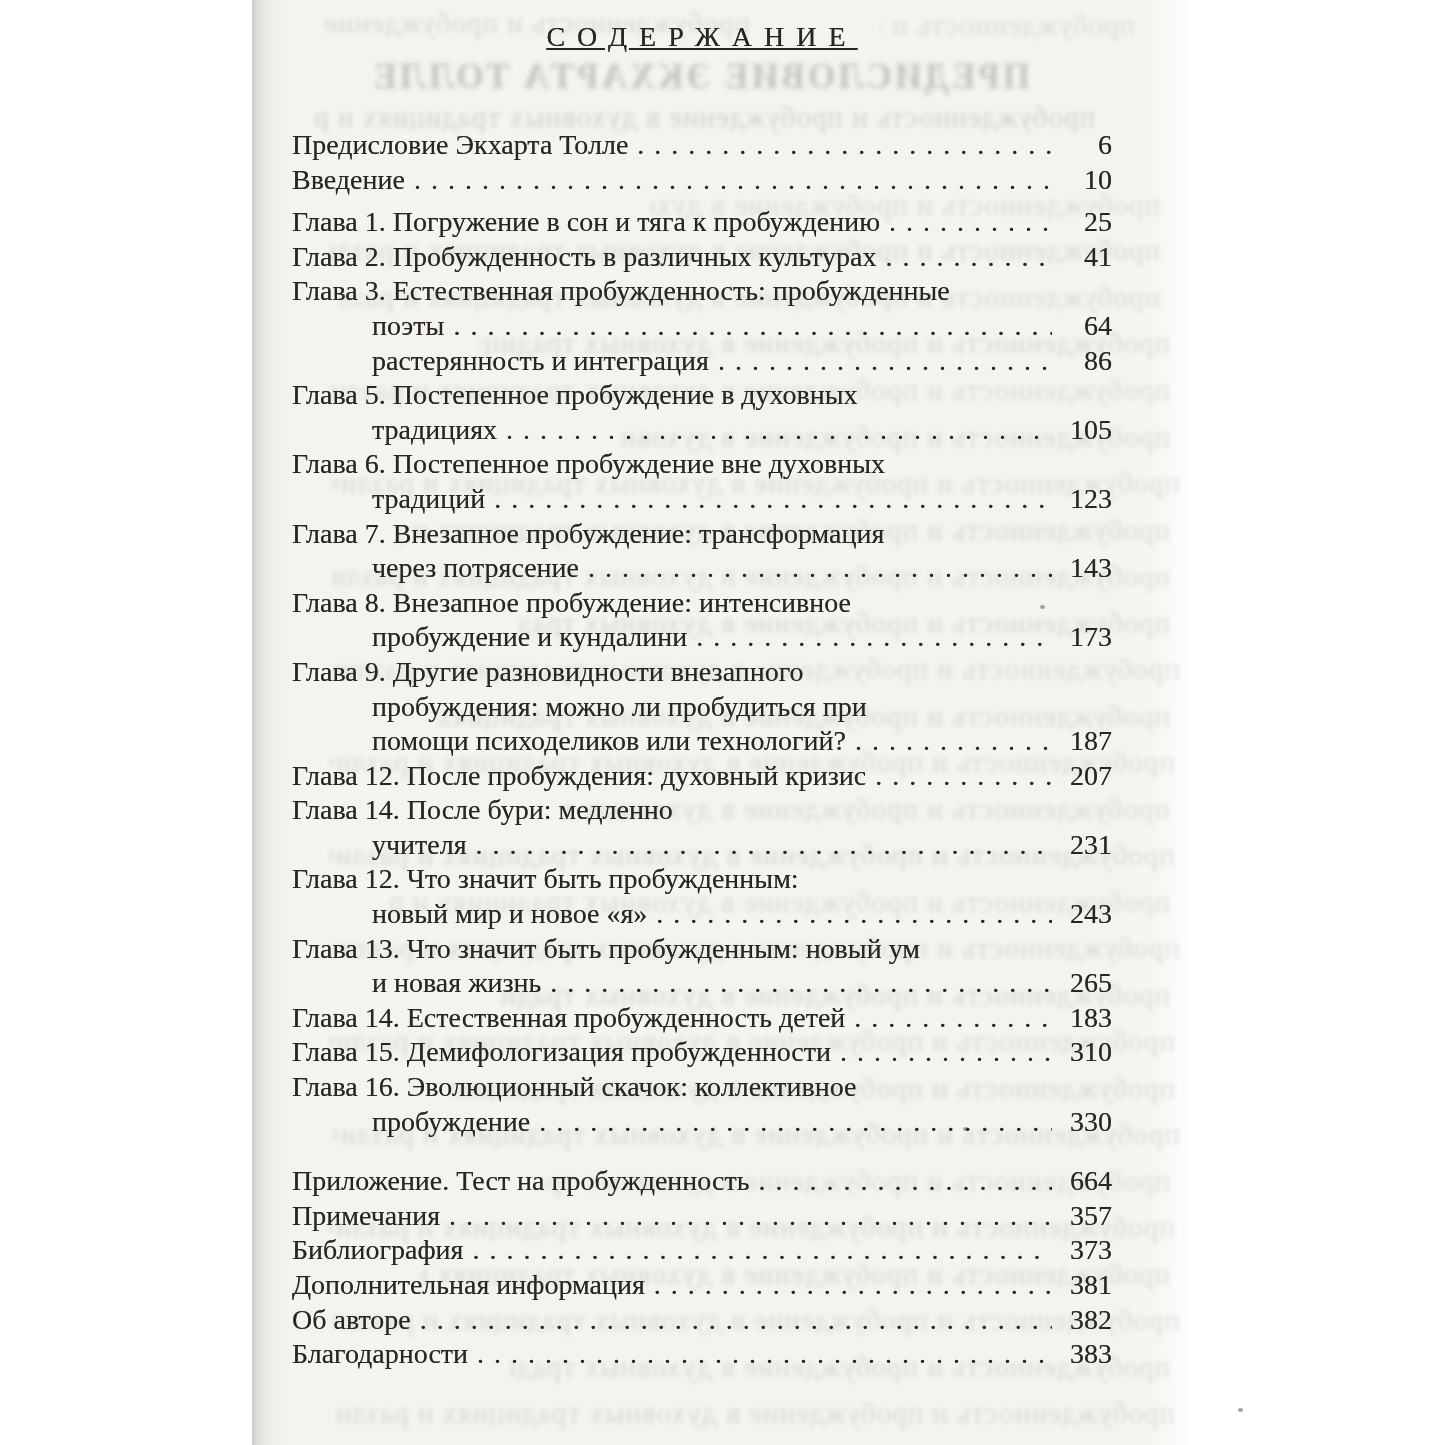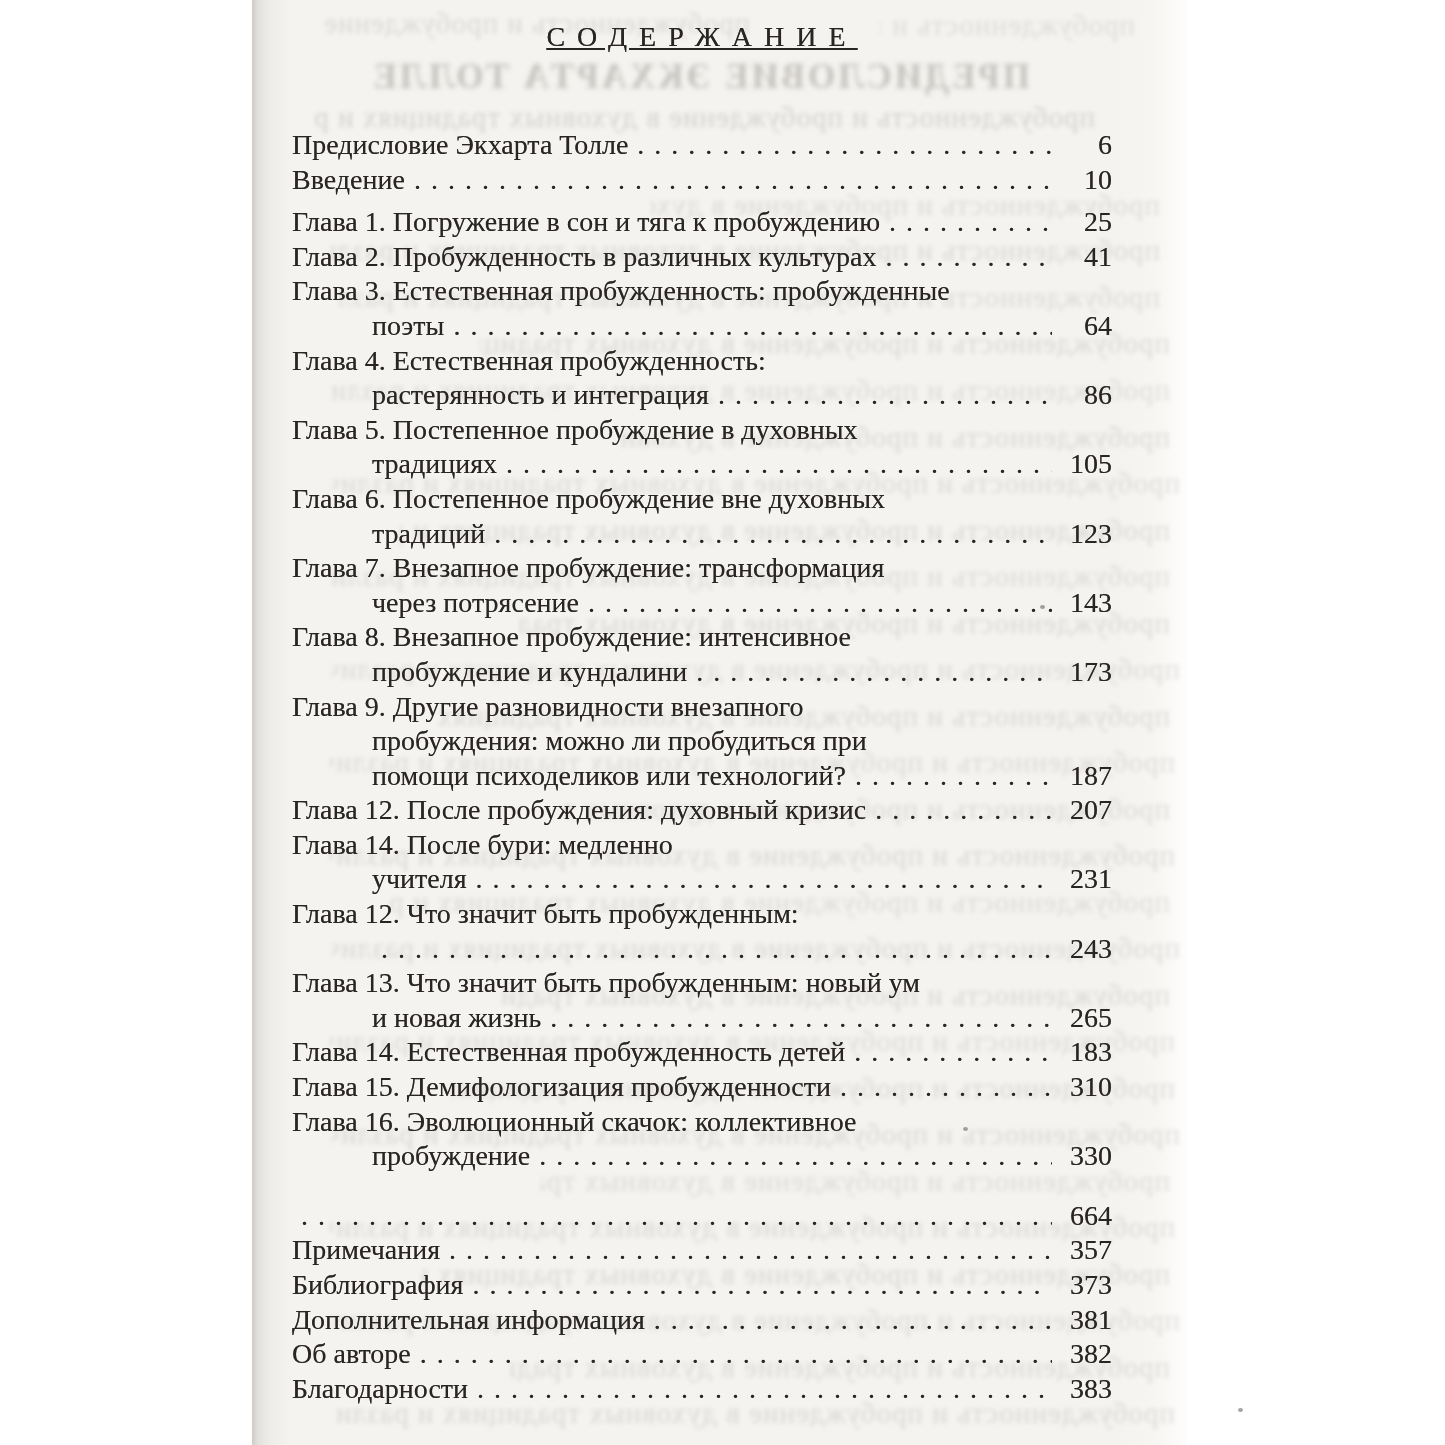--- a/index.html
+++ b/index.html
@@ -124,21 +124,20 @@
           </div>
           <div class="entry">
             <div class="line">Глава 3. Естественная пробужденность: пробужденные</div>
             <div class="line cont row">
               <span class="t">поэты</span>
               <span class="leader">..........................................................................................</span>
               <span class="page-num">64</span>
             </div>
           </div>
           <div class="entry">
-            <div class="line">Глава 4. Естественная пробужденность:</div>
             <div class="line cont row">
               <span class="t">растерянность и интеграция</span>
               <span class="leader">..........................................................................................</span>
               <span class="page-num">86</span>
             </div>
           </div>
           <div class="entry">
             <div class="line">Глава 5. Постепенное пробуждение в духовных</div>
             <div class="line cont row">
               <span class="t">традициях</span>
@@ -190,20 +189,21 @@
             <div class="line">Глава 14. После бури: медленно</div>
             <div class="line cont row">
               <span class="t">учителя</span>
               <span class="leader">..........................................................................................</span>
               <span class="page-num">231</span>
             </div>
           </div>
           <div class="entry">
             <div class="line">Глава 12. Что значит быть пробужденным:</div>
             <div class="line cont row">
+              <span class="t">новый мир и новое «я»</span>
               <span class="leader">..........................................................................................</span>
               <span class="page-num">243</span>
             </div>
           </div>
           <div class="entry">
             <div class="line">Глава 13. Что значит быть пробужденным: новый ум</div>
             <div class="line cont row">
               <span class="t">и новая жизнь</span>
               <span class="leader">..........................................................................................</span>
               <span class="page-num">265</span>
@@ -226,20 +226,21 @@
           <div class="entry">
             <div class="line">Глава 16. Эволюционный скачок: коллективное</div>
             <div class="line cont row">
               <span class="t">пробуждение</span>
               <span class="leader">..........................................................................................</span>
               <span class="page-num">330</span>
             </div>
           </div>
           <div class="entry gap-large">
             <div class="line row">
+              <span class="t">Приложение. Тест на пробужденность</span>
               <span class="leader">..........................................................................................</span>
               <span class="page-num">664</span>
             </div>
           </div>
           <div class="entry">
             <div class="line row">
               <span class="t">Примечания</span>
               <span class="leader">..........................................................................................</span>
               <span class="page-num">357</span>
             </div>

